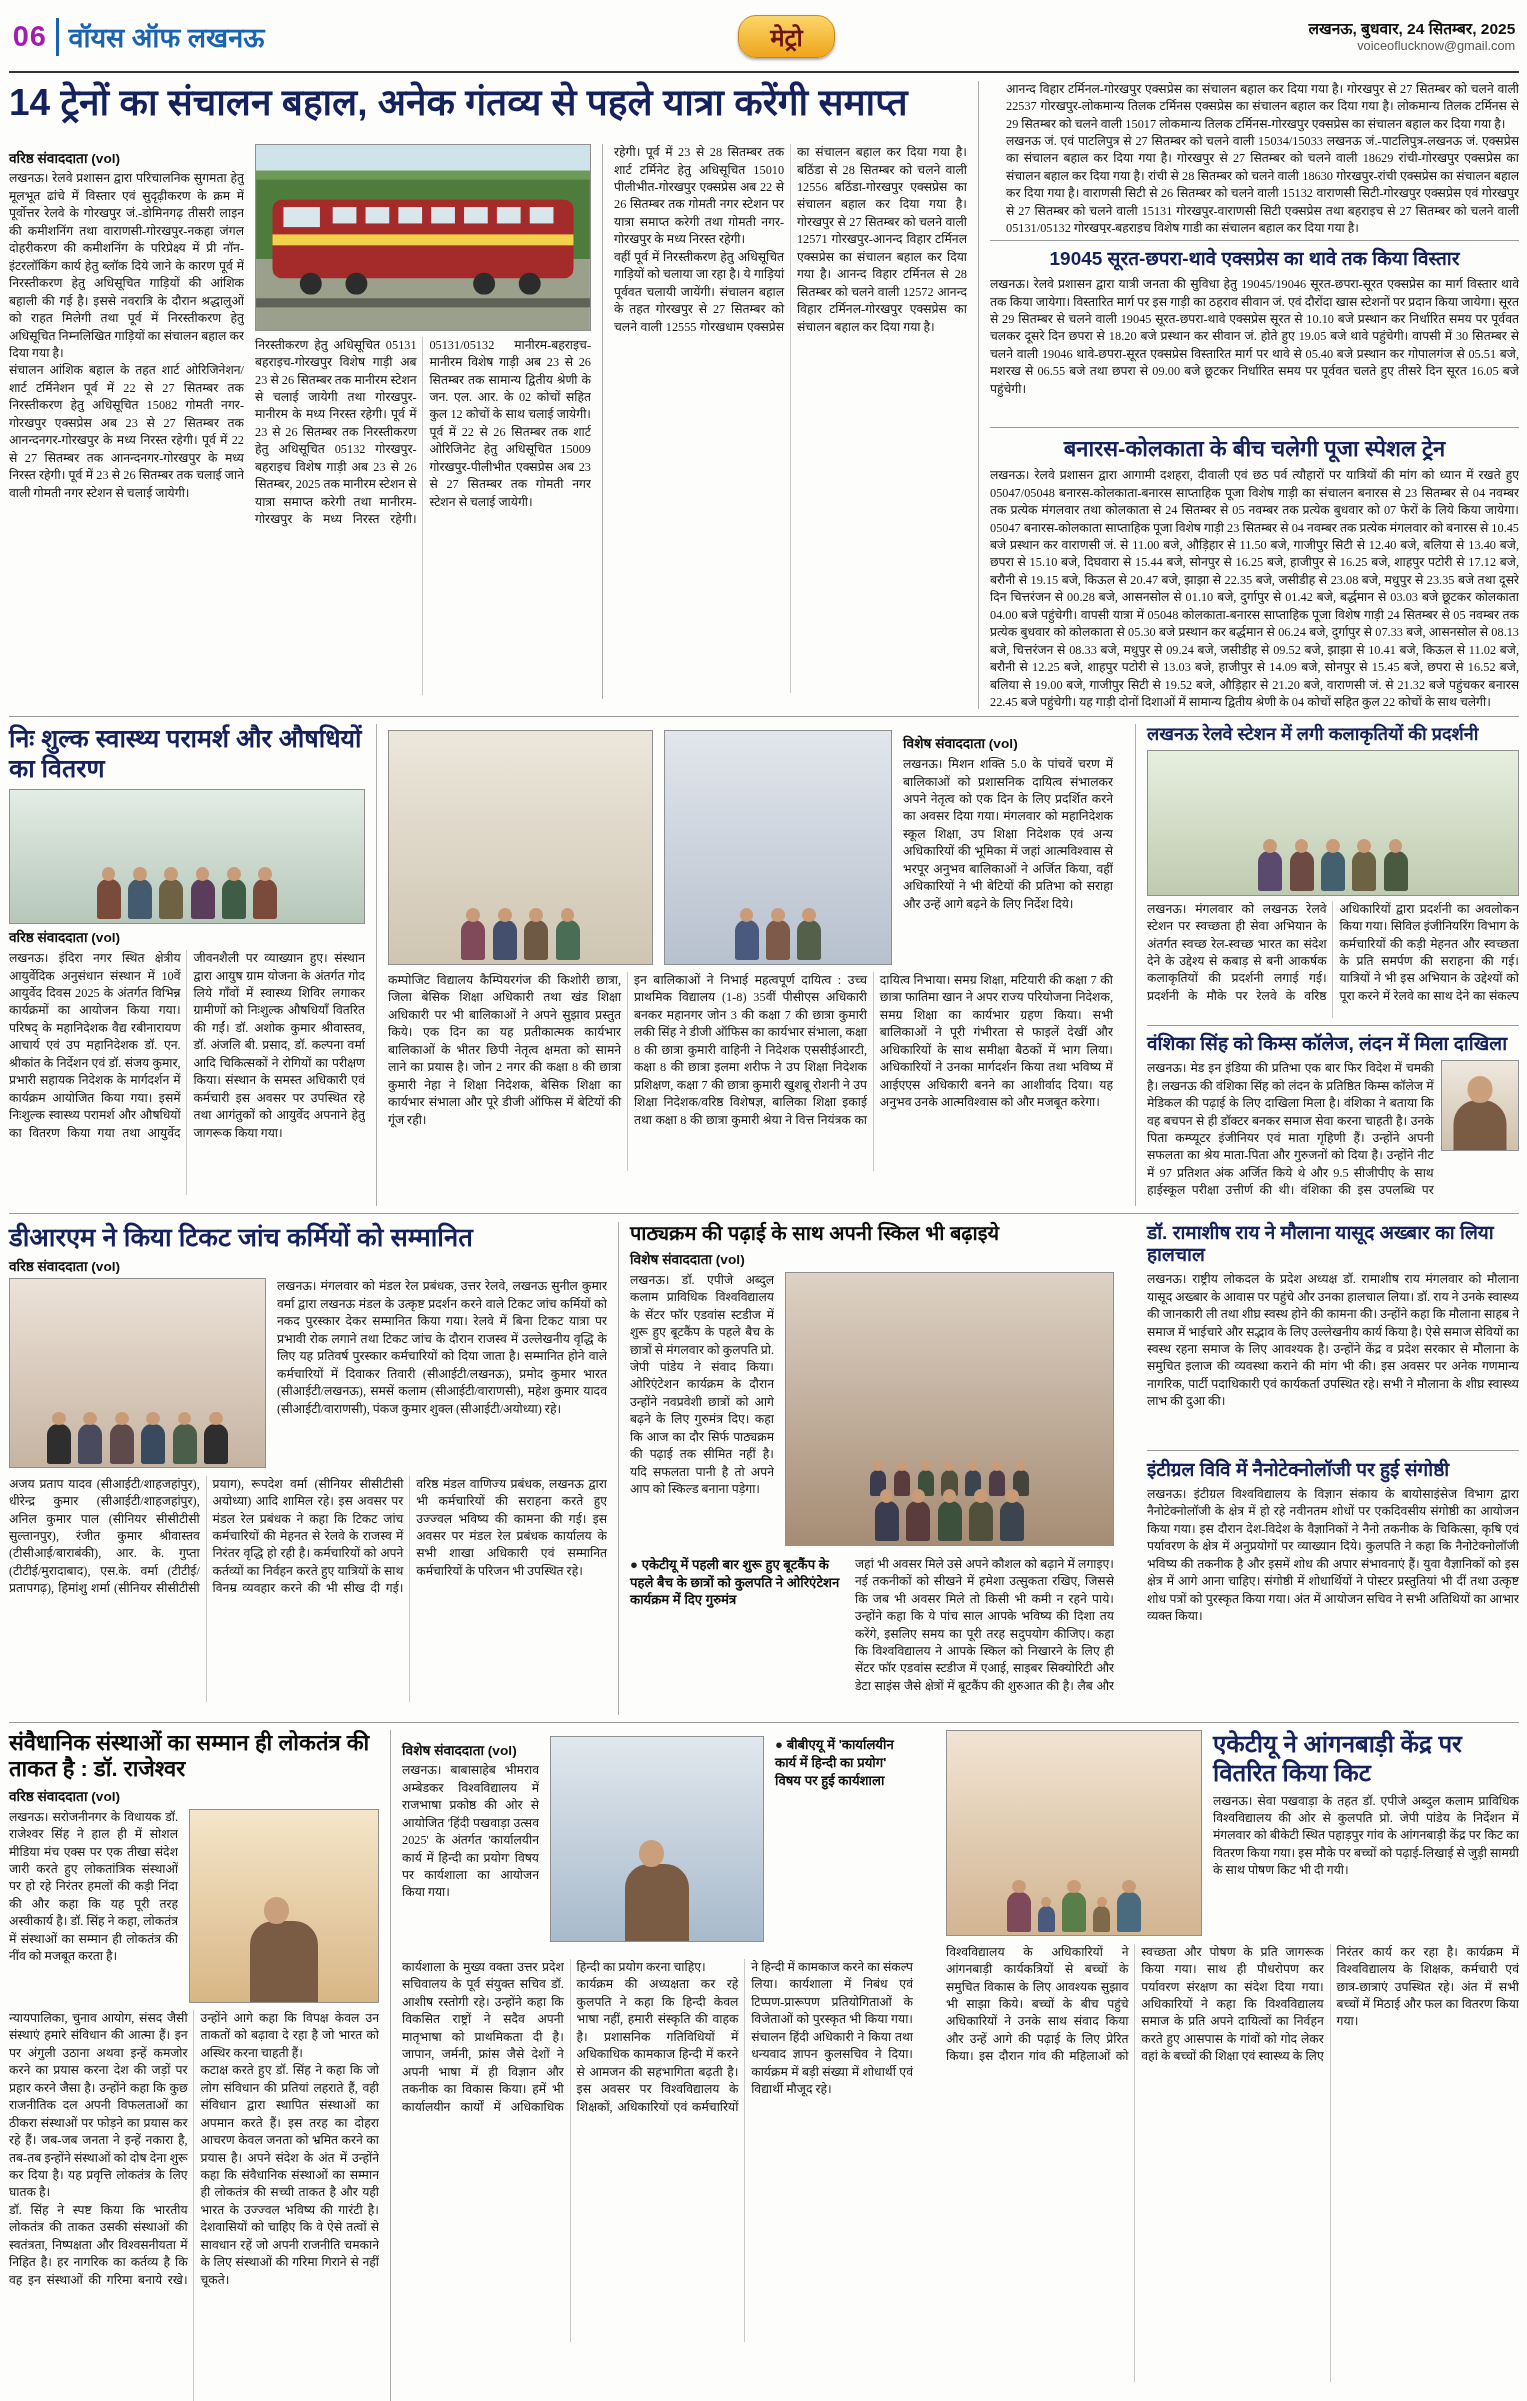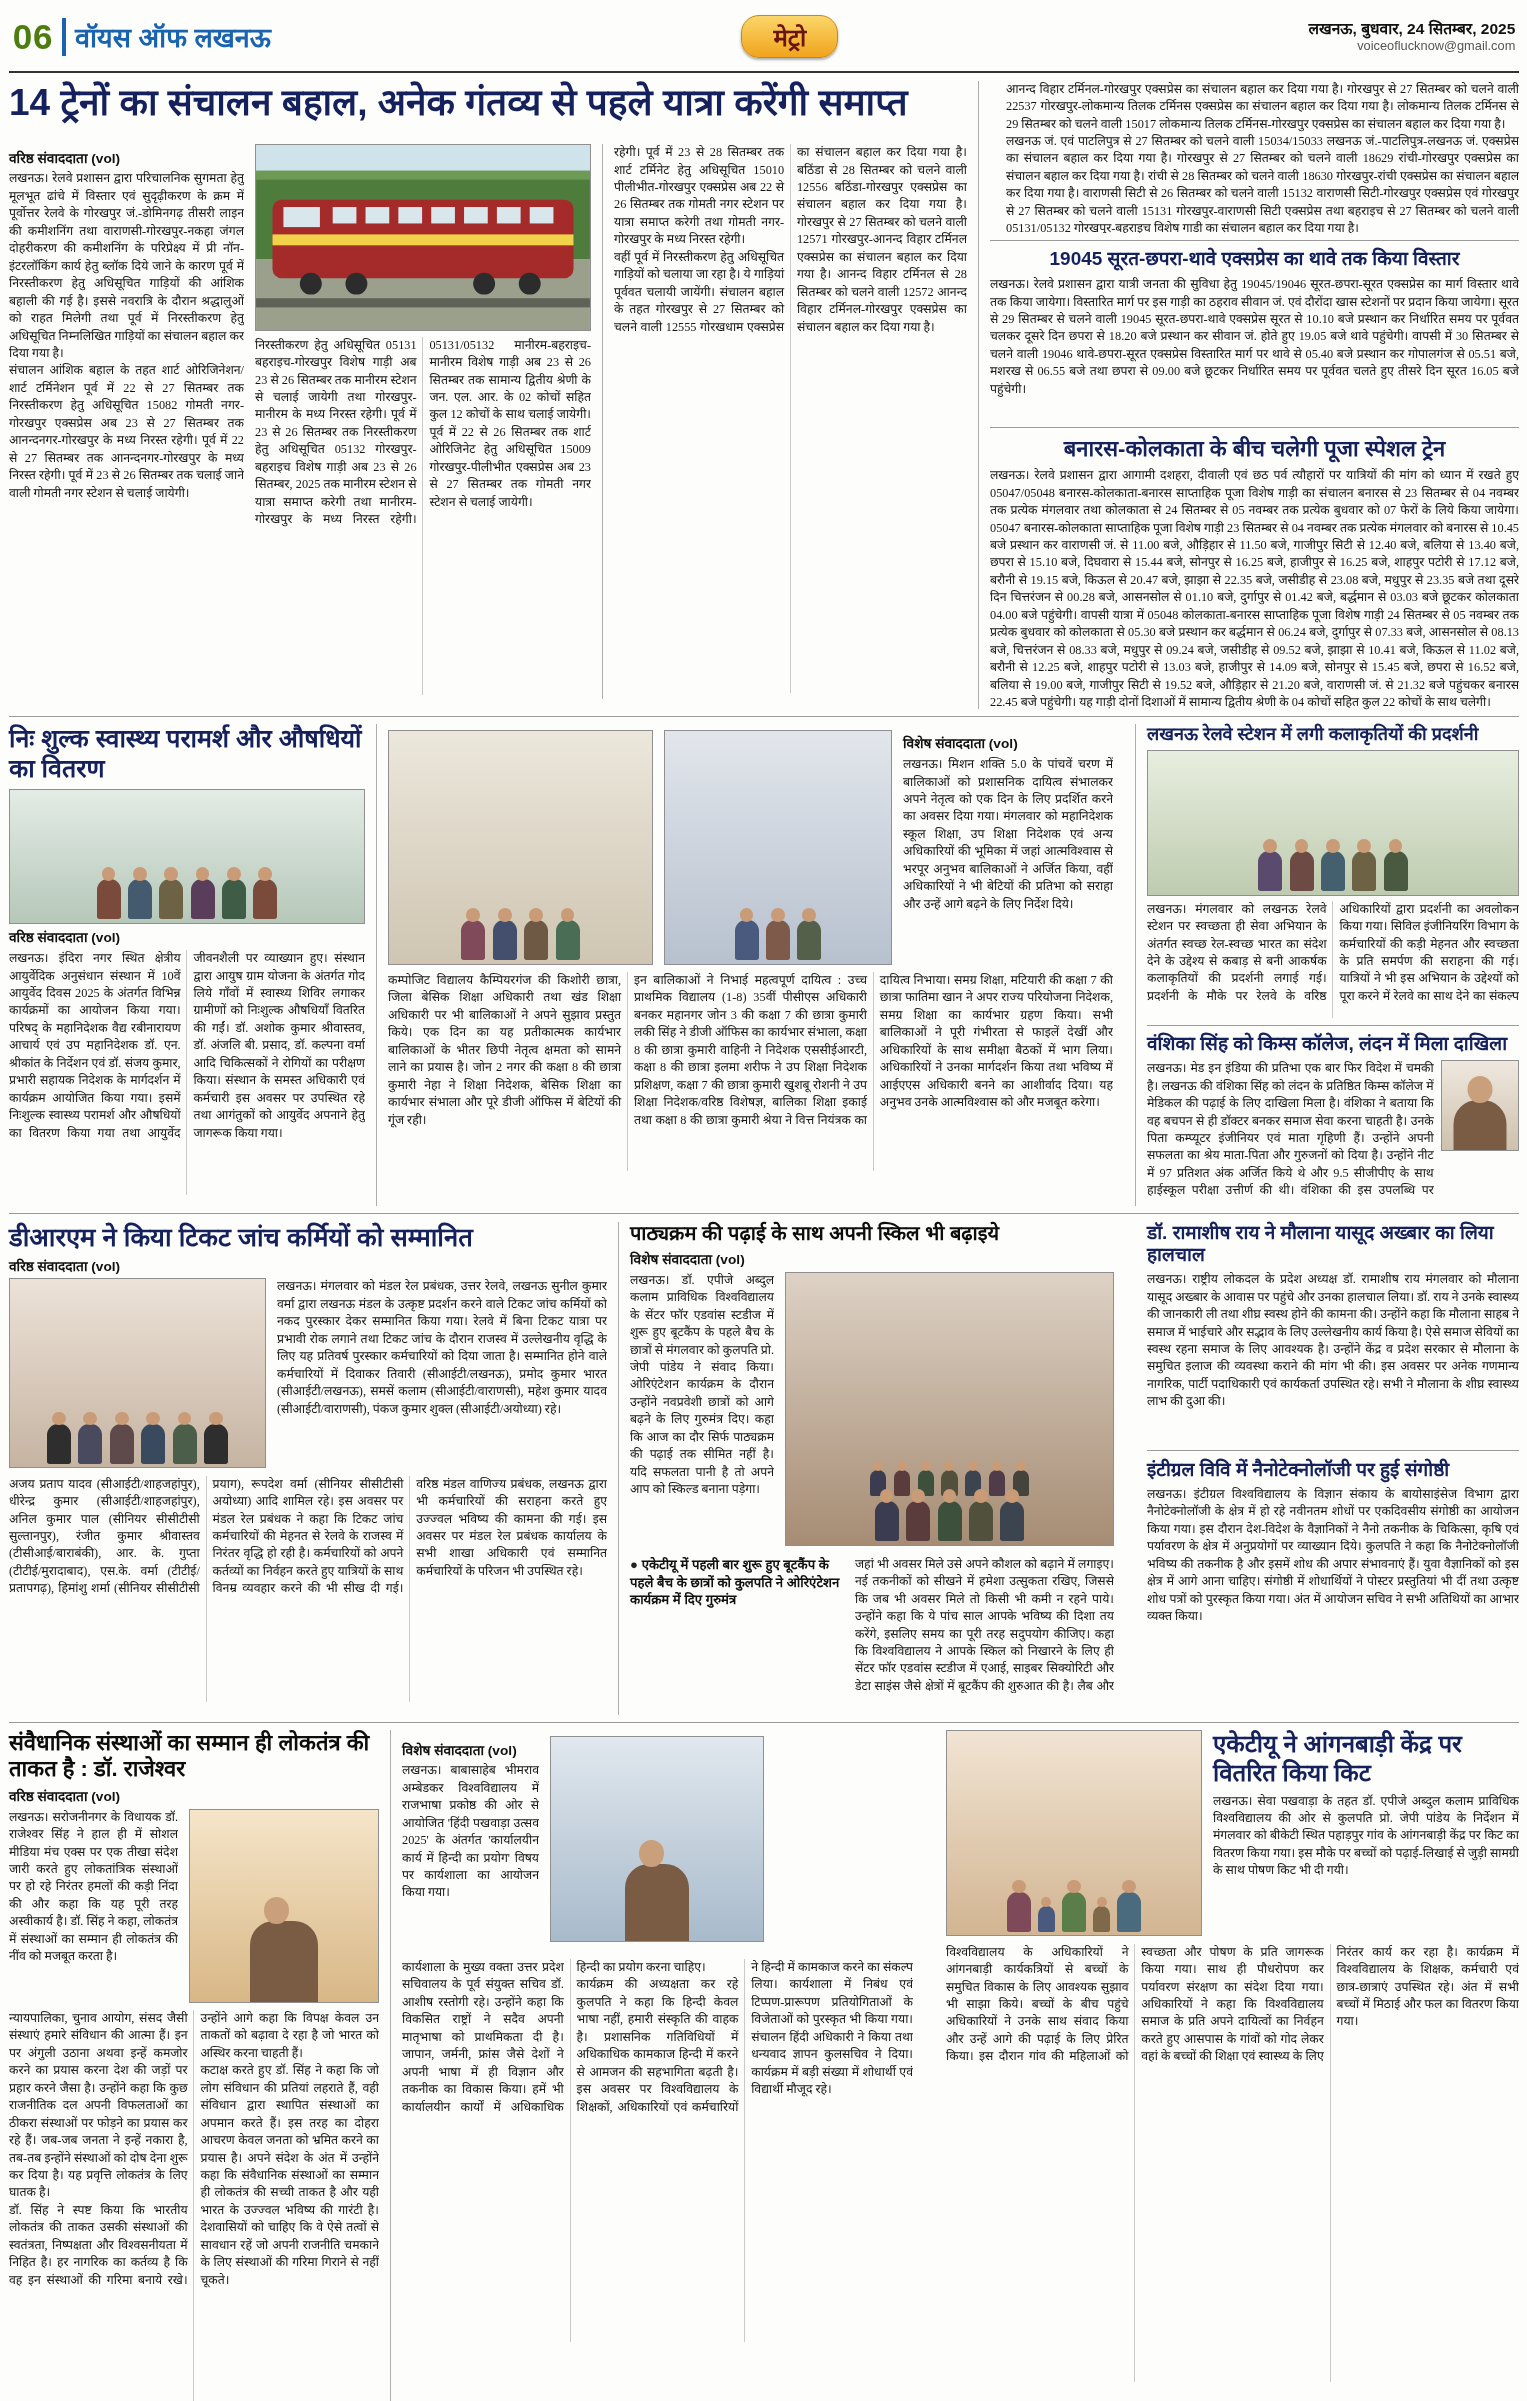--- a/index.html
+++ b/index.html
@@ -5,21 +5,21 @@
   * { box-sizing: border-box; margin: 0; padding: 0; }
   html,body { background:#e8e8e8; }
   body { font-family:"Liberation Sans", sans-serif; }
   .page{
     position:relative; width:1528px; height:2401px; margin:0 auto;
     background:#fdfdfb; padding:7.3px 9px; overflow:hidden; color:#111;
   }
   
   .masthead{ display:flex; align-items:center; justify-content:space-between; height:66px; border-bottom:2.7px double #333; padding:0 3.7px 5.5px 3.7px;}
   .mh-left{ display:flex; align-items:center; gap:9px;}
-  .page-no{ font-size:35px; font-weight:bold; color:#4d7c0f; letter-spacing:0.9px;}
+  .page-no{ font-size:29px; font-weight:bold; color:#a21caf; letter-spacing:0.9px;}
   .mh-bar{ width:3.7px; height:38px; background:#1a63b0;}
   .paper-name{ font-size:27px; font-weight:bold; color:#1a63b0;}
   .section-badge{
     font-size:24px; font-weight:bold; color:#6b1410; padding:3.7px 31px;
     background:linear-gradient(#fbd66a,#f0a41c); border-radius:18px;
     box-shadow:0 1.8px 2.7px rgba(0,0,0,.35); border:0.9px solid #c8871a;
   }
   .mh-right{ text-align:right; line-height:1.25;}
   .mh-date{ font-size:15.5px; font-weight:bold; color:#111;}
   .mh-email{ font-size:12.8px; color:#555;}
@@ -268,20 +268,21 @@
 
     <div class="a-hindi vline">
       <div class="row-flex" style="margin-top:5.5px; height:206px;">
         <div style="width:137px;">
           <div class="byline">विशेष संवाददाता (vol)</div>
           <div class="bt" style="height:179px;">लखनऊ। बाबासाहेब भीमराव अम्बेडकर विश्वविद्यालय में राजभाषा प्रकोष्ठ की ओर से आयोजित 'हिंदी पखवाड़ा उत्सव 2025' के अंतर्गत 'कार्यालयीन कार्य में हिन्दी का प्रयोग' विषय पर कार्यशाला का आयोजन किया गया।</div>
         </div>
         <div class="photo ph-speaker2" style="width:214px; height:100%;">
           <span class="head-sh" style="width:64px; height:84px;"></span>
         </div>
+        <div class="pull" style="flex:1;">बीबीएयू में 'कार्यालयीन कार्य में हिन्दी का प्रयोग' विषय पर हुई कार्यशाला</div>
       </div>
       <div class="bt c3" style="height:383px; margin-top:17px;">कार्यशाला के मुख्य वक्ता उत्तर प्रदेश सचिवालय के पूर्व संयुक्त सचिव डॉ. आशीष रस्तोगी रहे। उन्होंने कहा कि विकसित राष्ट्रों ने सदैव अपनी मातृभाषा को प्राथमिकता दी है। जापान, जर्मनी, फ्रांस जैसे देशों ने अपनी भाषा में ही विज्ञान और तकनीक का विकास किया। हमें भी कार्यालयीन कार्यों में अधिकाधिक हिन्दी का प्रयोग करना चाहिए।
 कार्यक्रम की अध्यक्षता कर रहे कुलपति ने कहा कि हिन्दी केवल भाषा नहीं, हमारी संस्कृति की वाहक है। प्रशासनिक गतिविधियों में अधिकाधिक कामकाज हिन्दी में करने से आमजन की सहभागिता बढ़ती है। इस अवसर पर विश्वविद्यालय के शिक्षकों, अधिकारियों एवं कर्मचारियों ने हिन्दी में कामकाज करने का संकल्प लिया। कार्यशाला में निबंध एवं टिप्पण-प्रारूपण प्रतियोगिताओं के विजेताओं को पुरस्कृत भी किया गया। संचालन हिंदी अधिकारी ने किया तथा धन्यवाद ज्ञापन कुलसचिव ने दिया। कार्यक्रम में बड़ी संख्या में शोधार्थी एवं विद्यार्थी मौजूद रहे।</div>
     </div>
 
     <div class="a-kit">
       <div class="row-flex" style="height:206px;">
         <div class="photo ph-kit" style="width:256px; height:100%;">
           <span class="prow"><i class="pp" style="--pc:#7e4a5a"></i><i class="pp sm" style="--pc:#4a5a7e"></i><i class="pp" style="--pc:#5a7e4a"></i><i class="pp sm" style="--pc:#7e6a4a"></i><i class="pp" style="--pc:#4a6a7e"></i></span>
         </div>

